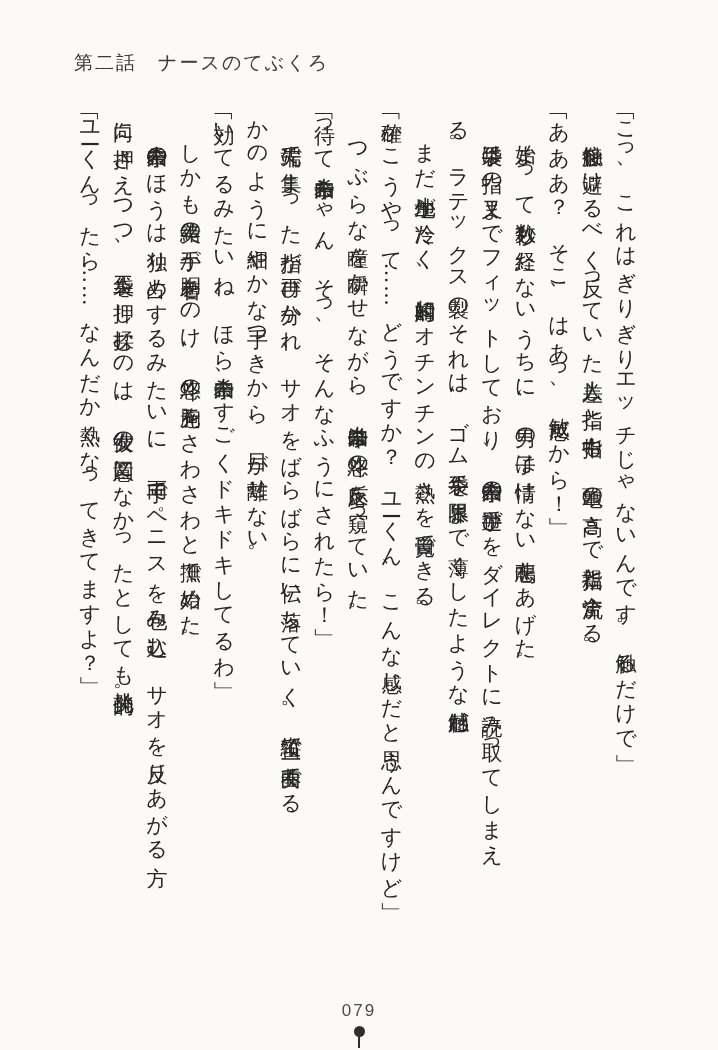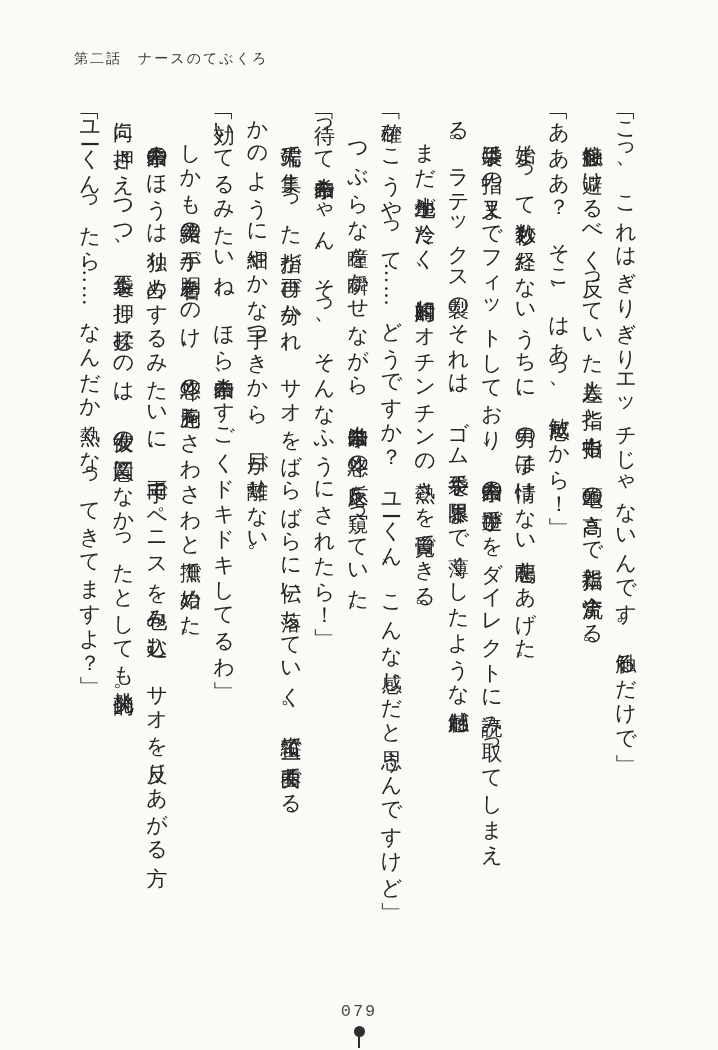--- a/index.html
+++ b/index.html
@@ -15,21 +15,21 @@
     font-family: "DejaVu Serif", "Liberation Serif", serif;
   }
   .page {
     position: absolute;
     inset: 0;
   }
   .running-header {
     position: absolute;
     left: 74px;
     top: 50px;
-    font-size: 14px;
+    font-size: 19px;
     letter-spacing: 2px;
     color: #3a3a3a;
     white-space: pre;
   }
   .text-block {
     position: absolute;
     left: 70px;
     top: 106px;
     width: 572px;
     height: 882px;
@@ -46,21 +46,21 @@
     white-space: pre-wrap;
   }
   .footer {
     position: absolute;
     left: 0;
     right: 0;
     top: 1001px;
     text-align: center;
   }
   .page-number {
-    font-family: Liberation Mono, monospace;
+    font-family: Liberation Sans, sans-serif;
     font-size: 17px;
     letter-spacing: 2px;
     color: #4c4c4c;
   }
   .pin {
     position: absolute;
     left: 50%;
     top: 1026px;
     transform: translateX(-50%);
     width: 12px;

